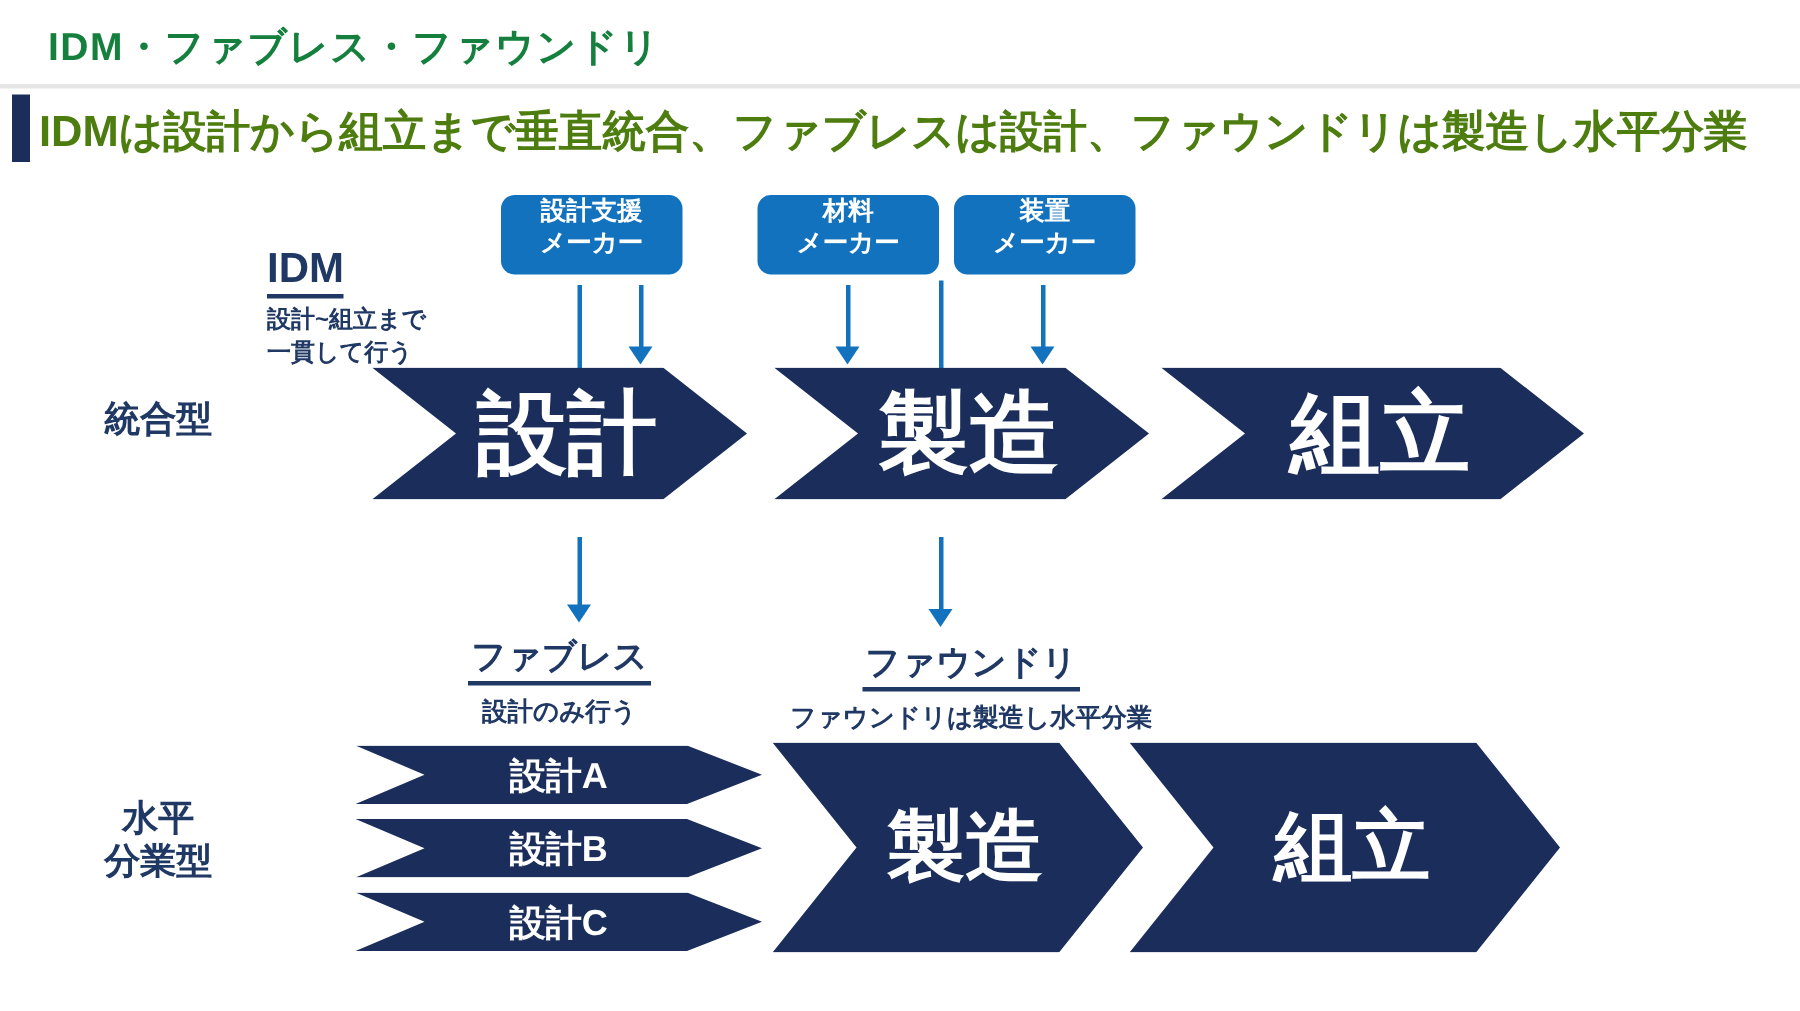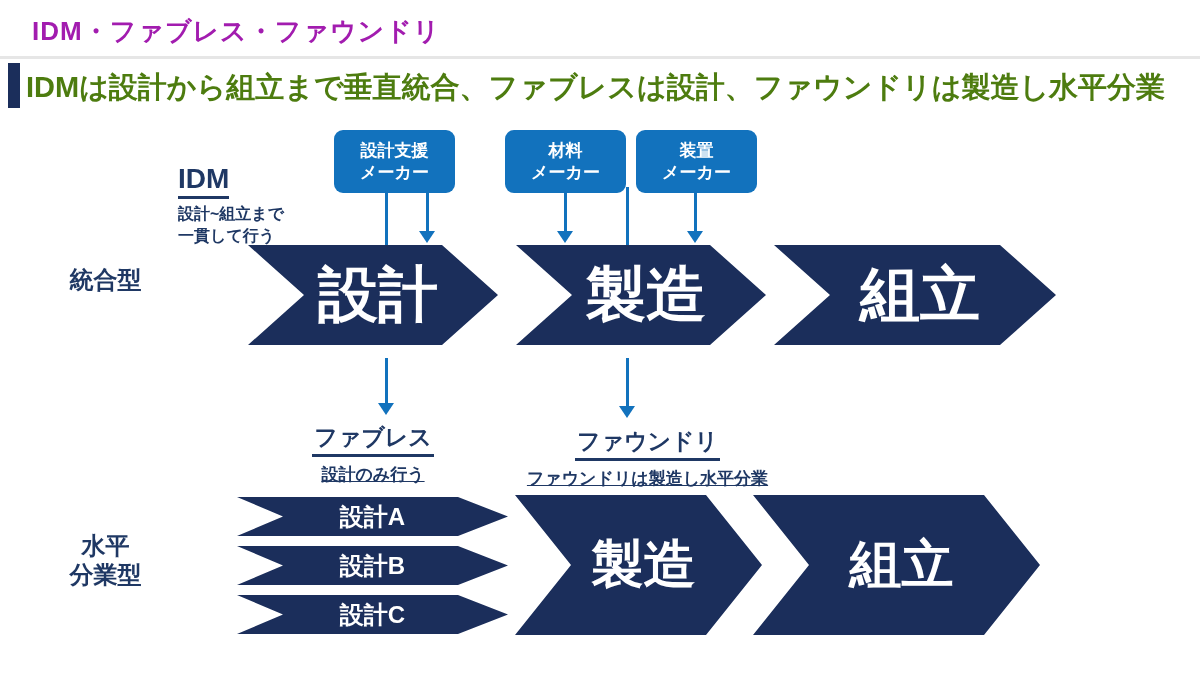--- a/index.html
+++ b/index.html
@@ -1,49 +1,49 @@
 <!DOCTYPE html>
 <html><head>
 <meta charset="utf-8">
 <style>
   html,body { margin:0; padding:0; background:#fff; font-family:"Liberation Sans","DejaVu Sans",sans-serif; }
   .slide { position:relative; width:1200px; height:674px; background:#ffffff; overflow:hidden; }
 
-  .page-title { position:absolute; left:32px; top:14px; font-size:26px; font-weight:bold; color:#a21caf; letter-spacing:1px; }
+  .page-title { position:absolute; left:32px; top:14px; font-size:26px; font-weight:bold; color:#15803d; letter-spacing:1px; }
   .title-divider { position:absolute; left:0; top:56px; width:1200px; height:3px; background:#e6e6e6; }
   .headline-bar { position:absolute; left:8px; top:63px; width:12px; height:45px; background:#1b2e5b; }
   .headline { position:absolute; left:26px; top:68px; width:1174px; font-size:29px; font-weight:bold; color:#4d7c0f; white-space:nowrap; }
 
-  .supplier-box { position:absolute; top:130px; height:63px; background:#1272bd; border-radius:9px;
-                  display:flex; flex-direction:column; align-items:center; justify-content:center;
+  .supplier-box { position:absolute; top:130px; height:53px; background:#1272bd; border-radius:9px;
+                  display:flex; flex-direction:column; align-items:center; 
                   color:#fff; font-weight:bold; font-size:17px; line-height:1.25; text-align:center; }
 
   .idm-block { position:absolute; left:178px; top:163px; color:#1f3864; }
   .idm-name { font-size:28px; font-weight:bold; border-bottom:3px solid #1f3864; display:inline-block; padding-bottom:1px; }
   .idm-desc { font-size:16px; font-weight:bold; line-height:1.4; margin-top:4px; }
 
   .row-label { position:absolute; left:48px; width:115px; text-align:center; color:#1f3864;
                font-size:24px; font-weight:bold; line-height:1.2; }
 
   .chev { position:absolute; background:#1b2e5b; display:flex; align-items:center; justify-content:center;
           color:#fff; font-weight:bold;
           clip-path: polygon(0 0, calc(100% - 56px) 0, 100% 50%, calc(100% - 56px) 100%, 0 100%, 56px 50%); }
-  .chev-big   { top:245px; height:100px; font-size:60px; padding-left:10px; box-sizing:border-box; }
+  .chev-big   { top:245px; height:88px; font-size:60px; padding-left:10px; box-sizing:border-box; }
   .chev-big2  { top:495px; height:140px; font-size:52px; padding-left:10px; box-sizing:border-box; }
   .chev-sm { position:absolute; left:237px; width:271px; height:39px; background:#1b2e5b;
              display:flex; align-items:center; justify-content:center; color:#fff; font-weight:bold; font-size:24px;
              clip-path: polygon(0 0, calc(100% - 50px) 0, 100% 50%, calc(100% - 50px) 100%, 0 100%, 46px 50%); }
 
   .vline { position:absolute; width:3px; background:#1272bd; }
   .varrow { position:absolute; width:17px; }
   .varrow .shaft { position:absolute; left:7px; top:0; bottom:11px; width:3px; background:#1272bd; }
   .varrow .head { position:absolute; left:0; bottom:0; width:0; height:0;
                   border-left:8.5px solid transparent; border-right:8.5px solid transparent; border-top:12px solid #1272bd; }
 
-  .branch-block { position:absolute; text-align:center; color:#1f3864;text-decoration:underline; }
+  .branch-block { position:absolute; text-align:center; color:#1f3864; }
   .branch-name { font-size:23px; font-weight:bold; border-bottom:3px solid #1f3864; display:inline-block; padding:0 2px 1px 2px; }
   .branch-desc { font-size:17px; font-weight:bold; margin-top:6px; white-space:nowrap; }
 </style>
 </head>
 <body>
 
 <div class="slide">
 
   <div class="page-title">IDM・ファブレス・ファウンドリ</div>
   <div class="title-divider"></div>

